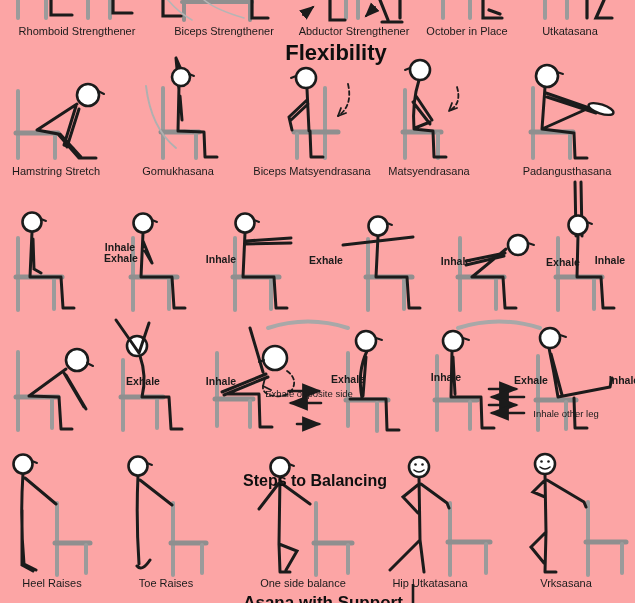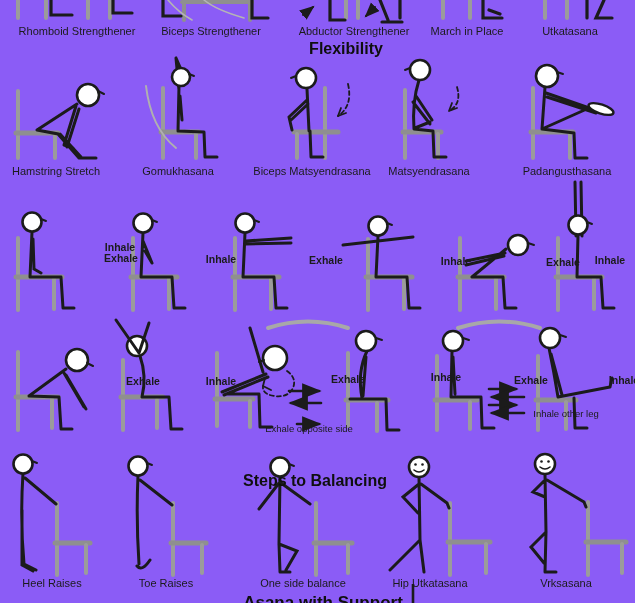--- a/index.html
+++ b/index.html
@@ -1,22 +1,22 @@
 <!DOCTYPE html>
 <html><head>
 <meta charset="utf-8">
 <style>
   html,body{margin:0;padding:0;background:#fff;}
-  #app{position:relative;width:635px;height:603px;background:#8b5cf6;overflow:hidden;
+  #app{position:relative;width:635px;height:603px;background:#fca5a5;overflow:hidden;
        font-family:"Liberation Sans",sans-serif;}
   svg{position:absolute;left:0;top:0;}
   .lbl{position:absolute;transform:translateX(-50%);white-space:nowrap;text-align:center;
        color:#1b1b1b;font-size:11px;line-height:1.05;}
   .h{position:absolute;transform:translateX(-50%);white-space:nowrap;font-weight:bold;color:#0f0f0f;}
-  .h1{font-size:16px;margin-left:10px;}
+  .h1{font-size:22px;}
   .h2{font-size:16px;}
   .h3{font-size:16px;margin-top:36px;}
   .h4{font-size:17px;}
   .breath{font-weight:bold;font-size:10.5px;color:#1b1b1b;margin-left:44px;}
   .note{font-size:9.5px;color:#1b1b1b;}
 </style>
 </head>
 <body>
 
 <div id="app">
@@ -300,23 +300,23 @@
         <circle cx="541.5" cy="461.5" r="1.3" fill="#1b1b1b" stroke="none"></circle>
         <circle cx="548.5" cy="461.5" r="1.3" fill="#1b1b1b" stroke="none"></circle>
         <path d="M540,467 Q545,471 550,467" stroke="#1b1b1b" stroke-width="1.6"></path>
       </g>
     </g>
 
     <path d="M413,584 V603" stroke="#1b1b1b" stroke-width="2.6"></path>
   </svg>
 
   <div class="lbl" style="left:77px;top:26px">Rhomboid Strengthener</div>
-  <div class="lbl" style="left:211px;top:26px">Biceps Strengthener</div>
+  <div class="lbl" style="left:224px;top:26px">Biceps Strengthener</div>
   <div class="lbl" style="left:354px;top:26px">Abductor Strengthener</div>
-  <div class="lbl" style="left:467px;top:26px">March in Place</div>
+  <div class="lbl" style="left:467px;top:26px">October in Place</div>
   <div class="lbl" style="left:570px;top:26px">Utkatasana</div>
 
   <div class="h h1" style="left:336px;top:40px">Flexibility</div>
   <div class="h h3" style="left:315px;top:436px">Steps to Balancing</div>
   <div class="h h4" style="left:323px;top:593px">Asana with Support</div>
 
   <div class="lbl" style="left:56px;top:166px">Hamstring Stretch</div>
   <div class="lbl" style="left:178px;top:166px">Gomukhasana</div>
   <div class="lbl" style="left:312px;top:166px">Biceps Matsyendrasana</div>
   <div class="lbl" style="left:429px;top:166px">Matsyendrasana</div>
@@ -327,21 +327,21 @@
   <div class="lbl breath" style="left:177px;top:254px">Inhale</div>
   <div class="lbl breath" style="left:282px;top:255px">Exhale</div>
   <div class="lbl breath" style="left:412px;top:256px">Inhale</div>
   <div class="lbl breath" style="left:519px;top:257px">Exhale</div>
   <div class="lbl breath" style="left:566px;top:255px">Inhale</div>
 
   <div class="lbl breath" style="left:99px;top:376px">Exhale</div>
   <div class="lbl breath" style="left:177px;top:376px">Inhale</div>
   <div class="lbl breath" style="left:304px;top:374px">Exhale</div>
   <div class="lbl breath" style="left:402px;top:372px">Inhale</div>
-  <div class="lbl note" style="left:309px;top:424px">Exhale opposite side</div>
+  <div class="lbl note" style="left:309px;top:389px">Exhale opposite side</div>
   <div class="lbl breath" style="left:487px;top:375px">Exhale</div>
   <div class="lbl breath" style="left:580px;top:375px">Inhale</div>
   <div class="lbl note" style="left:566px;top:409px">Inhale other leg</div>
 
   <div class="lbl" style="left:52px;top:578px">Heel Raises</div>
   <div class="lbl" style="left:166px;top:578px">Toe Raises</div>
   <div class="lbl" style="left:303px;top:578px">One side balance</div>
   <div class="lbl" style="left:430px;top:578px">Hip Utkatasana</div>
   <div class="lbl" style="left:566px;top:578px">Vrksasana</div>
 

